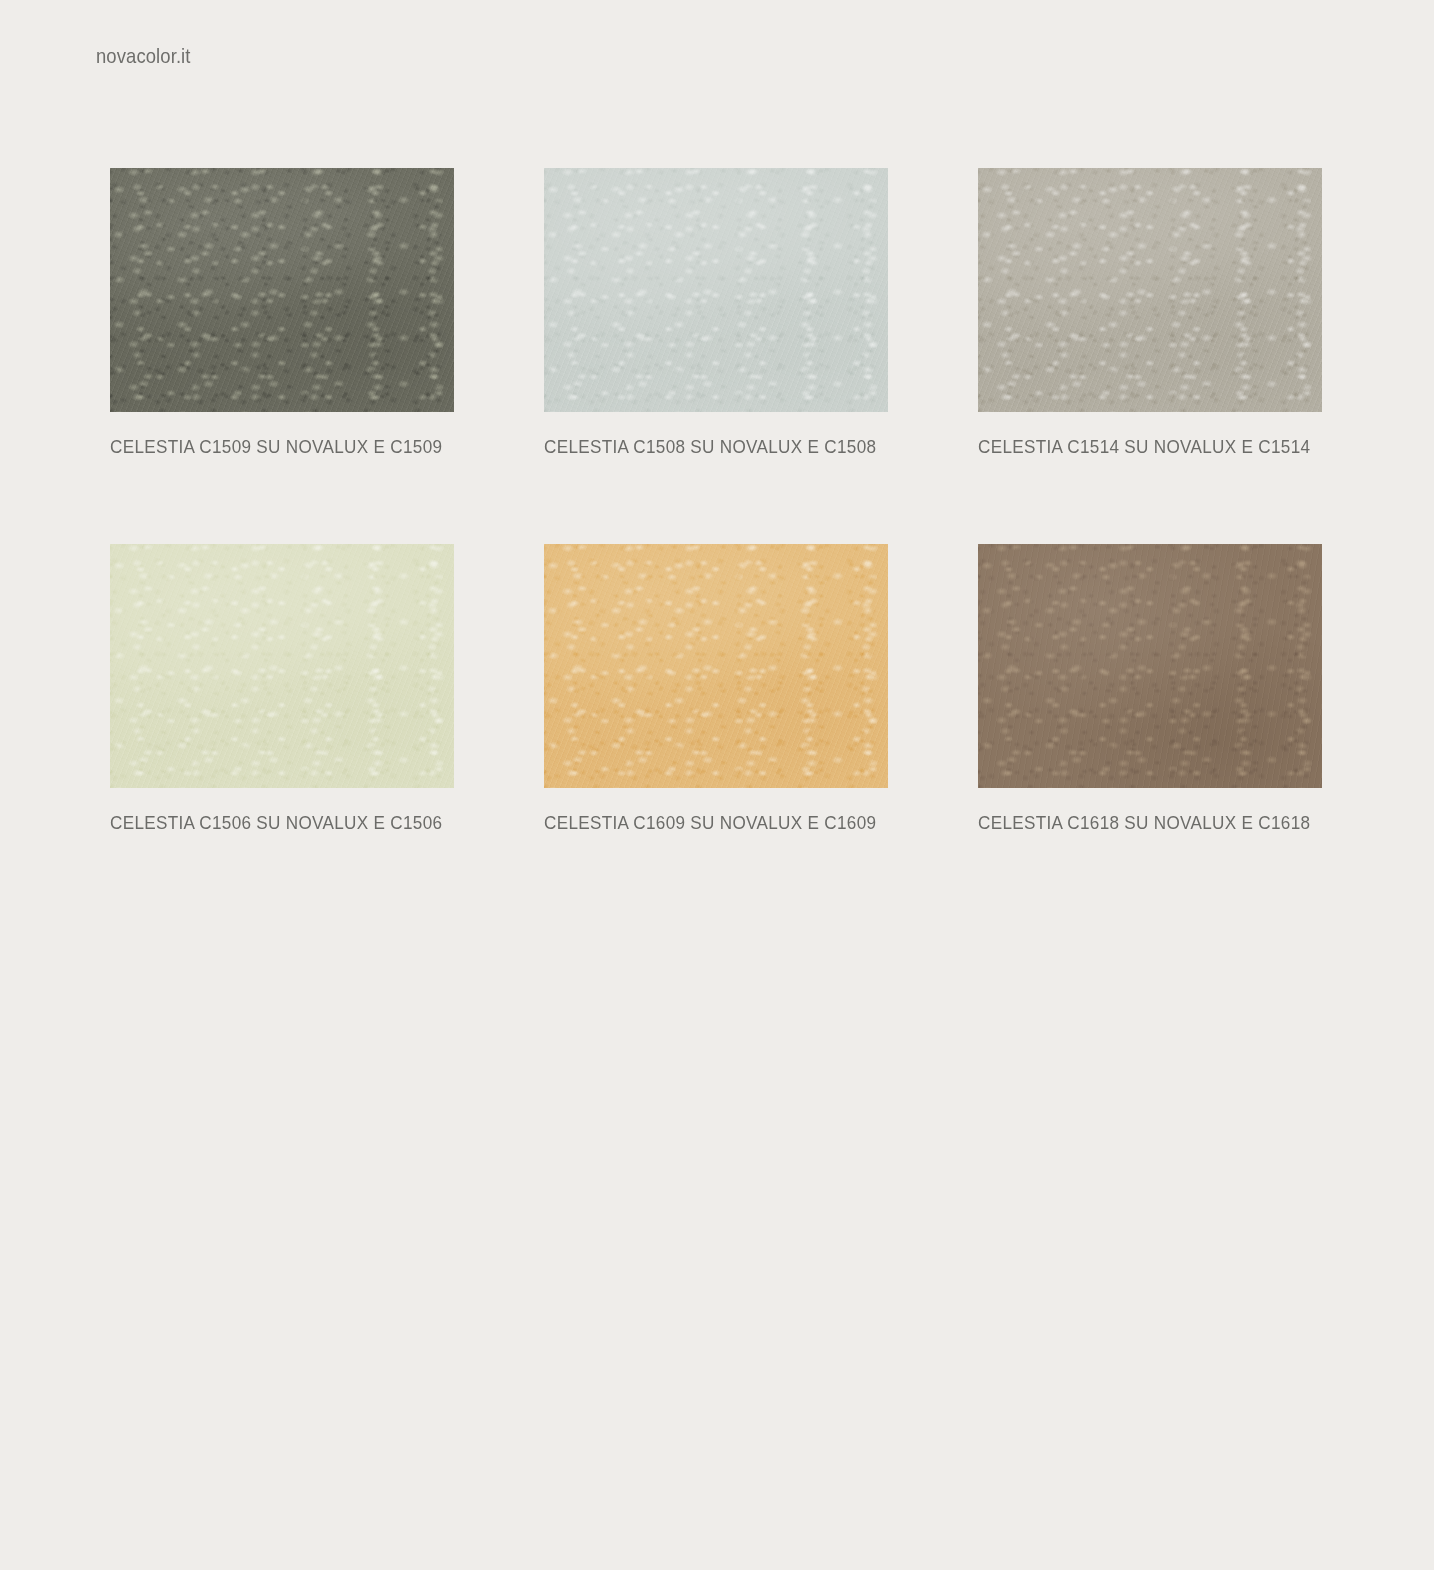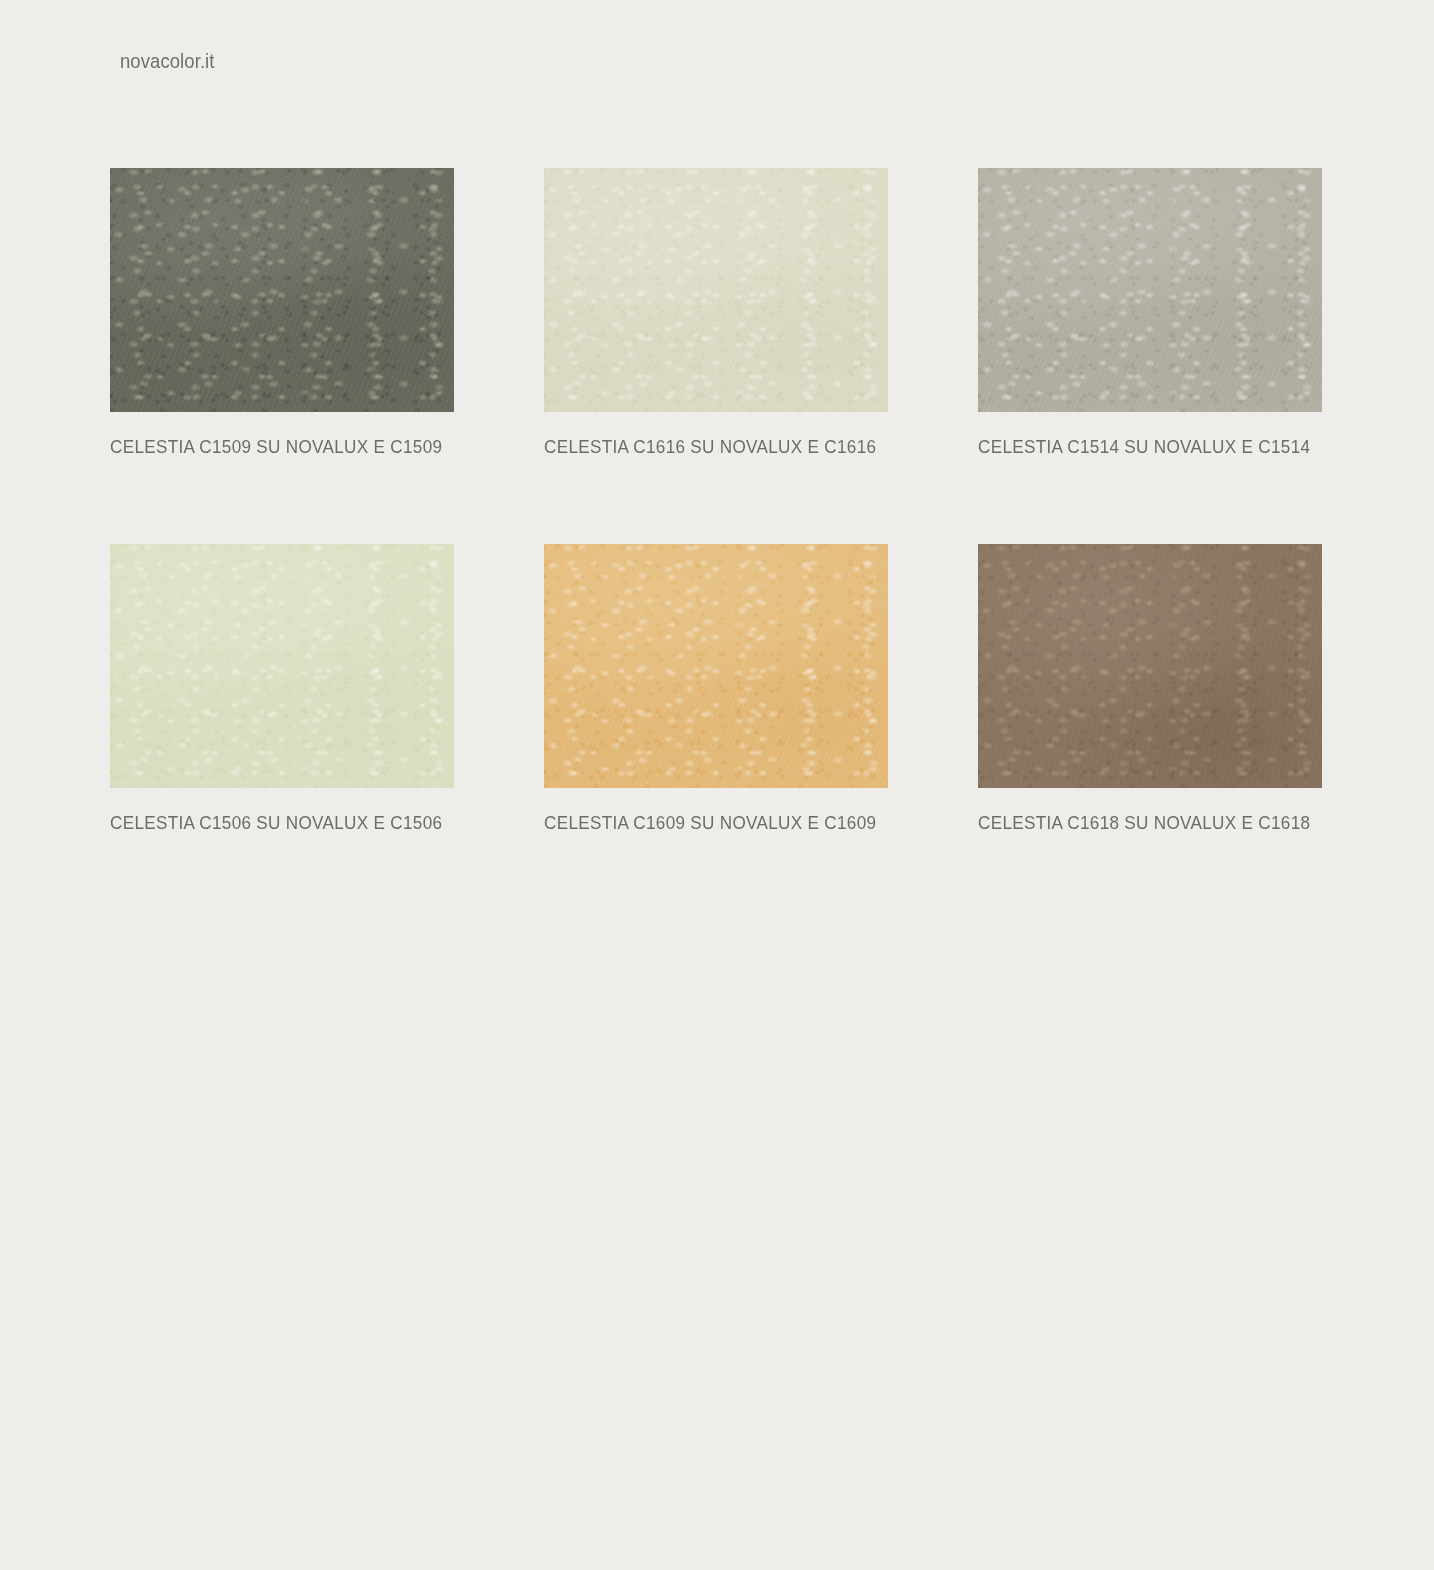--- a/index.html
+++ b/index.html
@@ -19,25 +19,25 @@
   .page {
     position: relative;
     width: 1434px;
     height: 1570px;
     background: #efedea;
   }
 
   
   .site-header {
     position: absolute;
-    left: 120px;
+    left: 96px;
     top: 44px;
     height: 34px;
     display: flex;
-    align-items: center;
+    align-items: flex-start;
   }
 
   .site-wordmark {
     font-family: "Liberation Sans Narrow", "Liberation Sans", sans-serif;
     font-size: 21px;
     font-weight: 400;
     letter-spacing: 0.1px;
     color: #6e6e6b;
     transform: scaleX(0.88);
     transform-origin: left center;
@@ -167,22 +167,22 @@
   <div class="site-header">
     <span class="site-wordmark">novacolor.it</span>
   </div>
 
   <div class="swatch-grid">
       <div class="swatch-card">
         <div class="swatch-chip" style="--c: #6c6d61;"></div>
         <div class="swatch-label">CELESTIA C1509 SU NOVALUX E C1509</div>
       </div>
       <div class="swatch-card">
-        <div class="swatch-chip" style="--c: #dcdcc7;"></div>
-        <div class="swatch-label">CELESTIA C1616 SU NOVALUX E C1616</div>
+        <div class="swatch-chip" style="--c: #ccd3cf;"></div>
+        <div class="swatch-label">CELESTIA C1508 SU NOVALUX E C1508</div>
       </div>
       <div class="swatch-card">
         <div class="swatch-chip" style="--c: #b5b1a5;"></div>
         <div class="swatch-label">CELESTIA C1514 SU NOVALUX E C1514</div>
       </div>
       <div class="swatch-card">
         <div class="swatch-chip" style="--c: #dde0c4;"></div>
         <div class="swatch-label">CELESTIA C1506 SU NOVALUX E C1506</div>
       </div>
       <div class="swatch-card">

